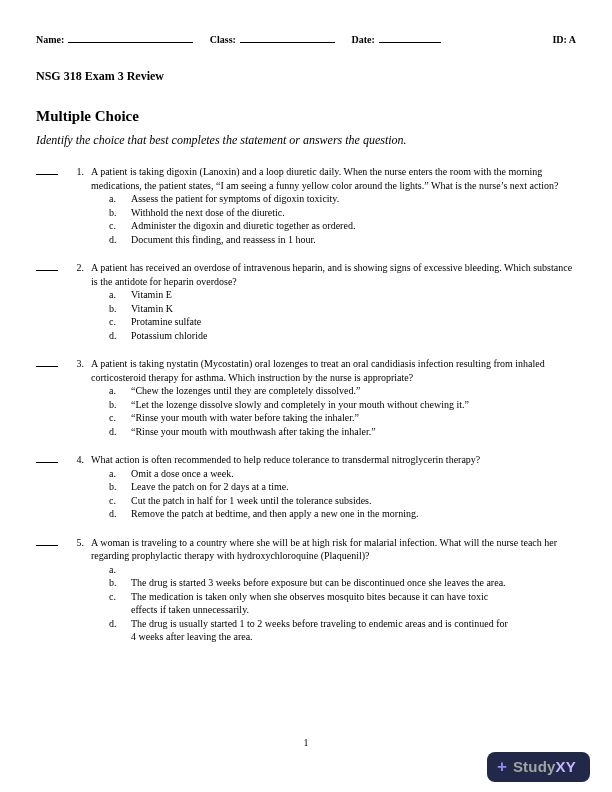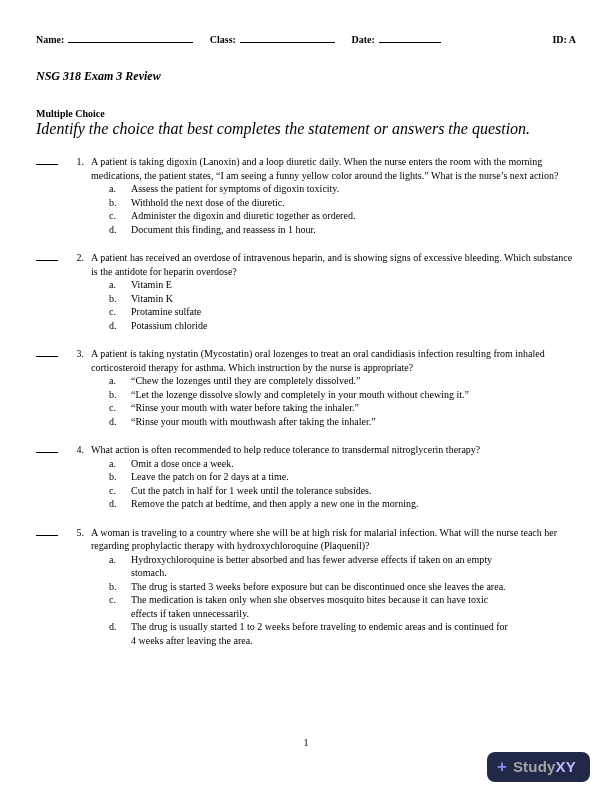--- a/index.html
+++ b/index.html
@@ -16,23 +16,23 @@
 
   
   .header { font-size: 10px; font-weight: bold; }
   .hfield { margin-right: 14px; white-space: nowrap; margin-top: 44px; }
   .hline { display: inline-block; border-bottom: 1px solid #000; margin-left: 4px; }
   .hline-name  { width: 125px; }
   .hline-class { width: 95px; }
   .hline-date  { width: 62px; }
   .hid { float: right; }
 
-  .title { font-size: 12px; font-weight: bold; margin: 24px 0 0 0; font-style: italic; }
-  .section-heading { font-size: 10px; font-weight: bold; margin-top: 24px; }
-  .instructions { font-size: 16px; font-style: italic; margin-top: 1px; }
+  .title { font-size: 12px; font-weight: bold; margin: 24px 0 0 0; }
+  .section-heading { font-size: 15px; font-weight: bold; margin-top: 24px; }
+  .instructions { font-size: 12px; font-style: italic; margin-top: 8px; }
 
   
   .questions { margin-top: 15px; font-size: 10px; line-height: 1.35; }
   .question { display: flex; align-items: baseline; margin-bottom: 13px; }
   .answer-blank { width: 22px; height: 12px; border-bottom: 1px solid #000; flex: none; margin-right: 12px; }
   .q-num { width: 14px; text-align: right; margin-right: 7px; flex: none; }
   .q-body { flex: 1; min-width: 0; }
   .choices { margin-left: 18px; }
   .choice { display: flex; }
   .c-letter { width: 13px; flex: none; margin-right: 9px; }
@@ -173,21 +173,20 @@
         </div>
       </div>
       <div class="question">
         <span class="answer-blank"></span>
         <span class="q-num">5.</span>
         <div class="q-body">
           <div class="q-text">A woman is traveling to a country where she will be at high risk for malarial infection. What will the nurse teach her regarding prophylactic therapy with hydroxychloroquine (Plaquenil)?</div>
           <div class="choices">
             <div class="choice">
               <span class="c-letter">a.</span>
-              <span class="c-text">Hydroxychloroquine is better absorbed and has fewer adverse effects if taken on an empty stomach.</span>
             </div>
             <div class="choice">
               <span class="c-letter">b.</span>
               <span class="c-text">The drug is started 3 weeks before exposure but can be discontinued once she leaves the area.</span>
             </div>
             <div class="choice">
               <span class="c-letter">c.</span>
               <span class="c-text">The medication is taken only when she observes mosquito bites because it can have toxic effects if taken unnecessarily.</span>
             </div>
             <div class="choice">

